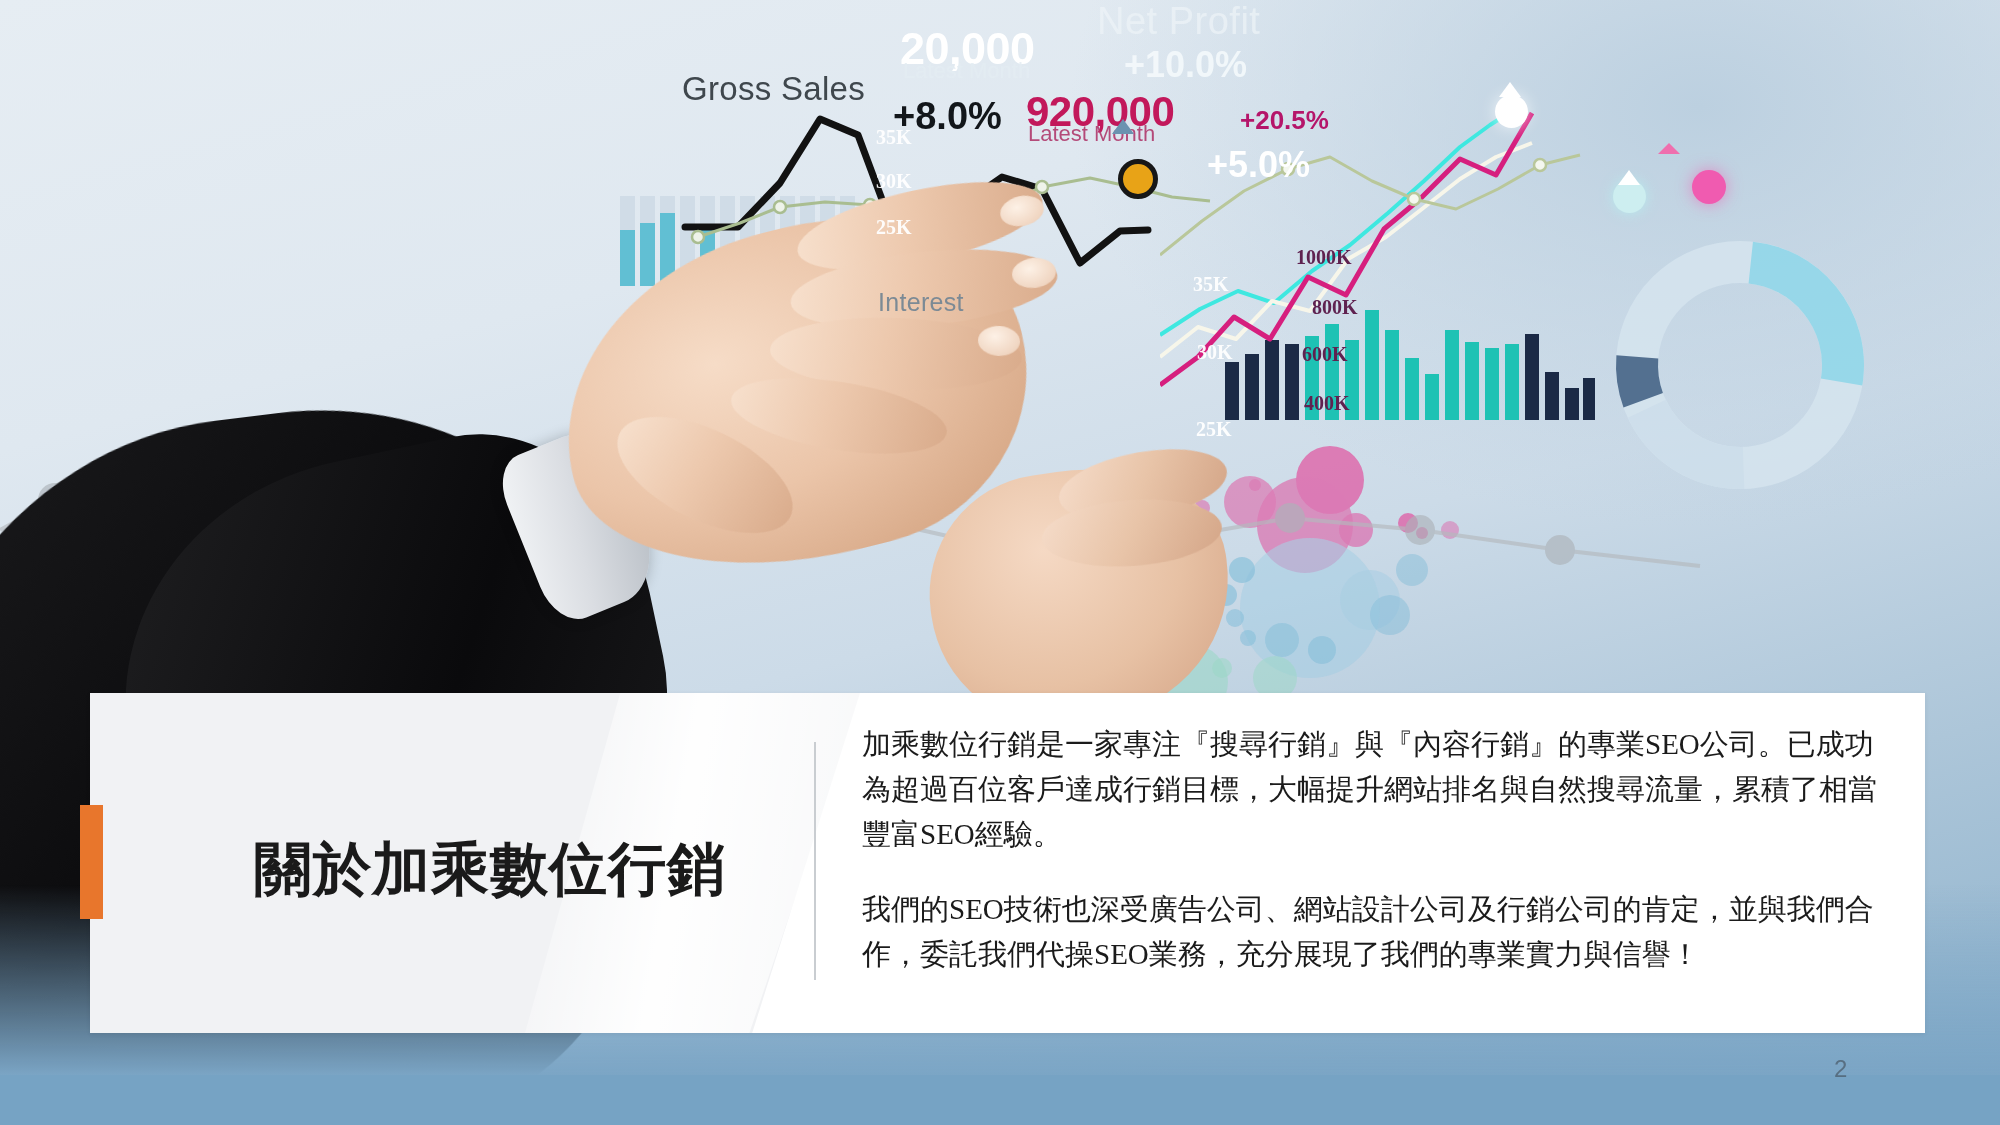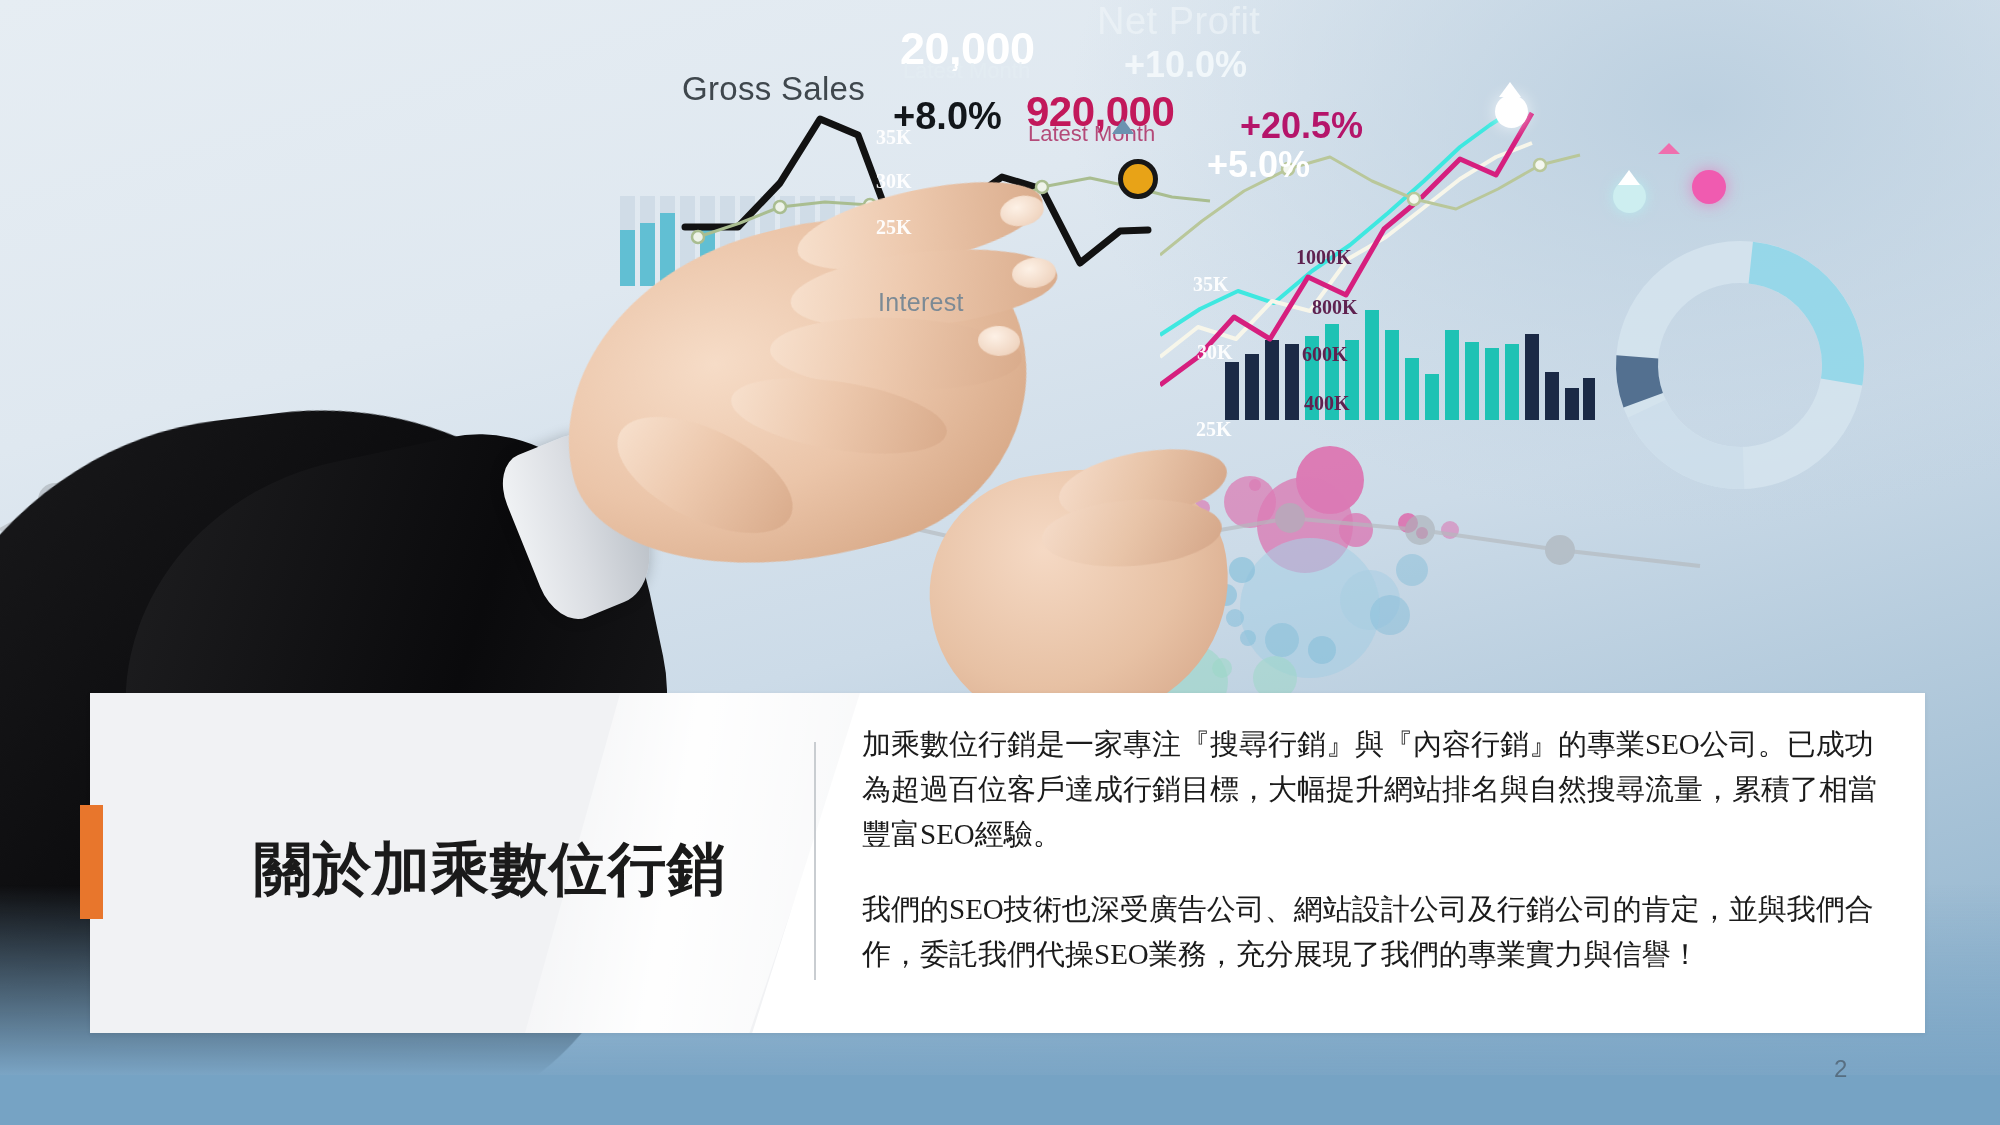--- a/index.html
+++ b/index.html
@@ -73,21 +73,21 @@
   .chart-label{position:absolute;font-family:"Liberation Sans",sans-serif;white-space:nowrap;}
   .gross-sales{left:682px;top:70px;font-size:33px;color:#3f474d;letter-spacing:.3px;}
   .interest{left:878px;top:288px;font-size:25px;color:#7c8a95;letter-spacing:.3px;}
   .netprofit{left:1097px;top:0px;font-size:38px;color:#eef4f8;opacity:.72;letter-spacing:.5px;}
   .n20000{left:900px;top:23px;font-size:45px;font-weight:bold;color:#fff;letter-spacing:-.5px;}
   .n20000sub{left:903px;top:58px;font-size:22px;color:#e4edf3;opacity:.85;}
   .p80{left:893px;top:95px;font-size:38px;font-weight:bold;color:#12161a;}
   .n920000{left:1026px;top:88px;font-size:42px;font-weight:bold;color:#c2185b;letter-spacing:-.5px;}
   .n920000sub{left:1028px;top:121px;font-size:22px;color:#b03a6d;opacity:.9;}
   .p100{left:1124px;top:44px;font-size:36px;font-weight:bold;color:#f4f9fc;opacity:.92;}
-  .p205{left:1240px;top:105px;font-size:36px;font-weight:bold;color:#b5156a;}
+  .p205{left:1240px;top:105px;font-size:26px;font-weight:bold;color:#b5156a;}
   .p50{left:1207px;top:144px;font-size:36px;font-weight:bold;color:#ffffff;}
 
   .ax{position:absolute;font-family:Liberation Serif, serif;font-weight:bold;font-size:20px;}
   .ax-w{color:#ffffff;opacity:.95;}
   .ax-d{color:#5f2250;margin-left:20px;}
 
   .tri{position:absolute;width:0;height:0;border-left:11px solid transparent;border-right:11px solid transparent;}
   .tri-blue{border-bottom:15px solid #6b93b0;}
   .tri-white{border-bottom:15px solid #ffffff;}
   .tri-pink{border-bottom:11px solid #ef6fae;}

